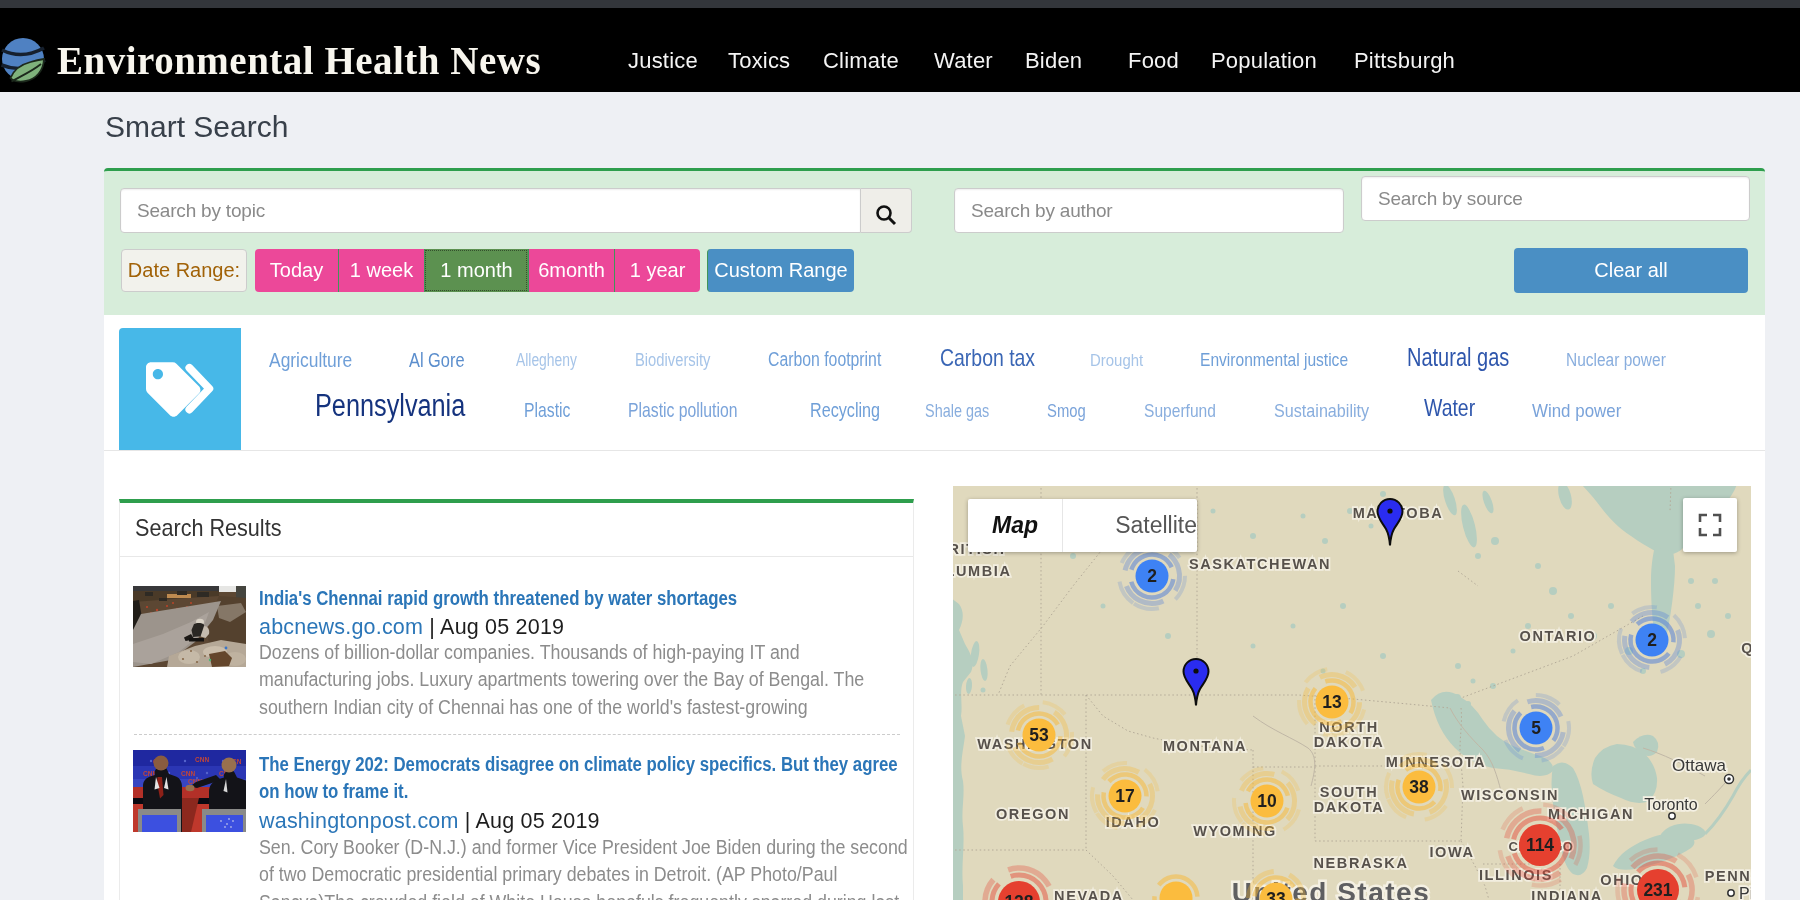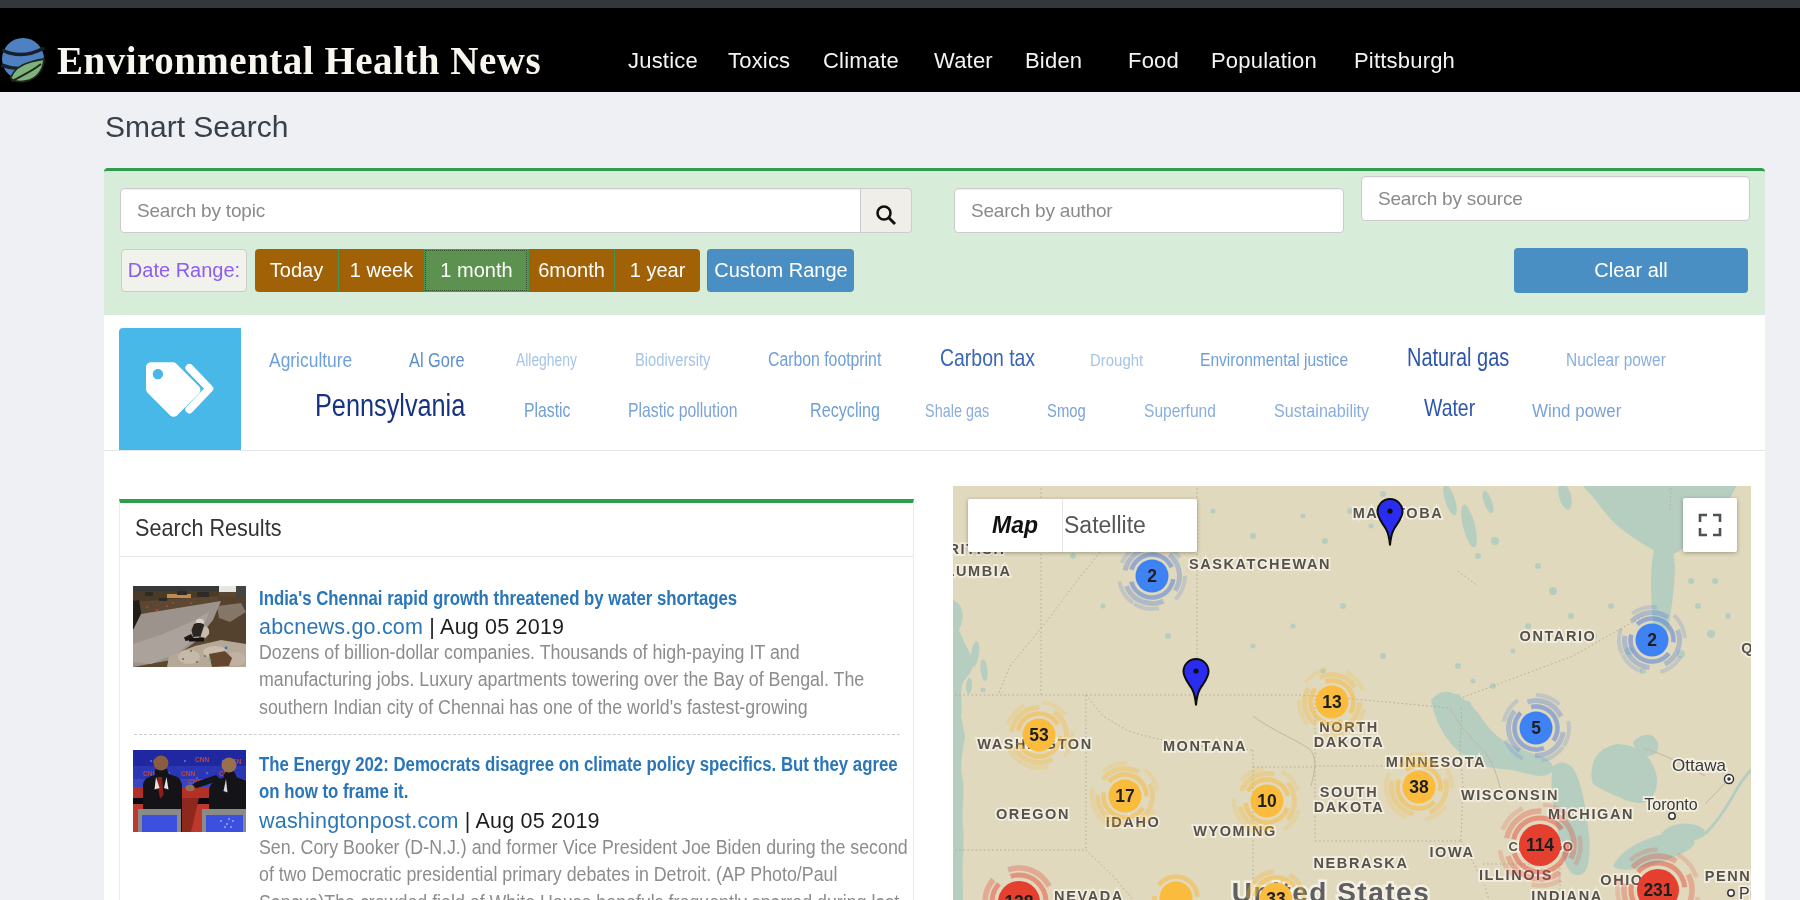--- a/index.html
+++ b/index.html
@@ -16,22 +16,22 @@
 
 #h1 { left:105px; top:110px; font-size:30px; color:#38404a; }
 
 
 #gpanel { left:104px; top:168px; width:1661px; height:148px; background:#d7edda; border-top:3px solid #2e9e4d; border-radius:4px 4px 0 0; }
 .inp { position:absolute; height:45px; background:#fff; border:1px solid #ccc; border-radius:4px; color:#8a8a8a; font-size:19px; letter-spacing:-0.2px; line-height:43px; padding-left:16px; box-shadow:inset 0 1px 2px rgba(0,0,0,.07); }
 #inp-topic { left:120px; top:188px; width:741px; border-radius:4px 0 0 4px; }
 #btn-search { left:861px; top:188px; width:51px; height:45px; background:#efeee9; border:1px solid #ccc; border-left:none; border-radius:0 4px 4px 0; text-align:center; line-height:49px; }
 #inp-author { left:954px; top:188px; width:390px; }
 #inp-source { left:1361px; top:176px; width:389px; }
-#date-label { left:121px; top:249px; width:126px; height:43px; background:#f2f2ec; border:1px solid #ccc; border-radius:4px; color:#8b5cf6; font-size:20px; text-align:center; line-height:41px; }
-.dbtn { position:absolute; top:249px; height:43px; color:#fff; font-size:20px; text-align:center; line-height:43px; background:#a16207; }
+#date-label { left:121px; top:249px; width:126px; height:43px; background:#f2f2ec; border:1px solid #ccc; border-radius:4px; color:#a16207; font-size:20px; text-align:center; line-height:41px; }
+.dbtn { position:absolute; top:249px; height:43px; color:#fff; font-size:20px; text-align:center; line-height:43px; background:#ec4899; }
 .dbtn + .dbtn { border-left:1px solid #41945a; }
 #b-today { left:255px; width:83px; border-radius:4px 0 0 4px; }
 #b-1week { left:338px; width:86px; border-left:1px solid #41945a; }
 #b-1month { left:424px; width:104px; background:#5c9150; outline:1px dotted #35502d; outline-offset:-2px; }
 #b-6month { left:528px; width:86px; border-left:1px solid #41945a; }
 #b-1year { left:614px; width:86px; border-radius:0 4px 4px 0; border-left:1px solid #41945a; }
 #b-custom { left:707px; width:147px; background:#4a8fc4; border-radius:4px; }
 #b-clear { left:1514px; top:248px; width:234px; height:45px; background:#4a8fc4; border-radius:4px; color:#fff; font-size:20px; text-align:center; line-height:45px; position:absolute; }
 
 
@@ -48,21 +48,21 @@
 .rtitle { position:absolute; left:139px; font-size:20px; font-weight:bold; color:#2b76b8; line-height:27px; width:765px; transform:scaleX(0.84); transform-origin:0 0; }
 .rmeta { position:absolute; left:139px; font-size:21.5px; letter-spacing:0.2px; color:#1d1d1d; }
 .rmeta a { color:#2b76b8; text-decoration:none; }
 .rbody { position:absolute; left:139px; font-size:20px; color:#8c8c8c; line-height:27.3px; width:735px; transform:scaleX(0.89); transform-origin:0 0; }
 #sep1 { position:absolute; left:14px; top:231px; width:766px; border-top:1px dashed #ccc; }
 
 
 #map { left:849px; top:171px; width:798px; height:414px; background:#e0d9bd; overflow:hidden; }
 #mapctl { position:absolute; left:15px; top:13px; width:229px; height:53px; background:#fff; box-shadow:0 1px 4px rgba(0,0,0,.3); border-radius:2px; z-index:5; }
 #mapctl .m1 { position:absolute; left:0; top:0; width:95px; height:53px; text-align:center; line-height:53px; font-size:23px; font-weight:bold; color:#111; border-right:1px solid #e6e6e6;font-style:italic; }
-#mapctl .m2 { position:absolute; left:96px; top:0; width:133px; height:53px; text-align:left; line-height:53px; font-size:23px; color:#565656; }
+#mapctl .m2 { position:absolute; left:96px; top:0; width:133px; height:53px; text-align:right; line-height:53px; font-size:23px; color:#565656; }
 #fsbtn { position:absolute; left:730px; top:12px; width:54px; height:54px; background:#fff; box-shadow:0 1px 4px rgba(0,0,0,.3); border-radius:2px; z-index:5; }
 </style>
 </head>
 <body>
 <div class="abs" id="topstrip"></div>
 <div class="abs" id="navbar">
   <svg class="abs" style="left:1px; top:29px;" width="47" height="47" viewBox="0 0 47 47">
     <circle cx="22" cy="22" r="21" fill="#4f81c2"></circle>
     <path d="M1,13 Q21,23 43,11" stroke="#16202e" stroke-width="3.6" fill="none"></path>
     <path d="M0.5,28 Q22,37 44,23" stroke="#16202e" stroke-width="3.6" fill="none"></path>

